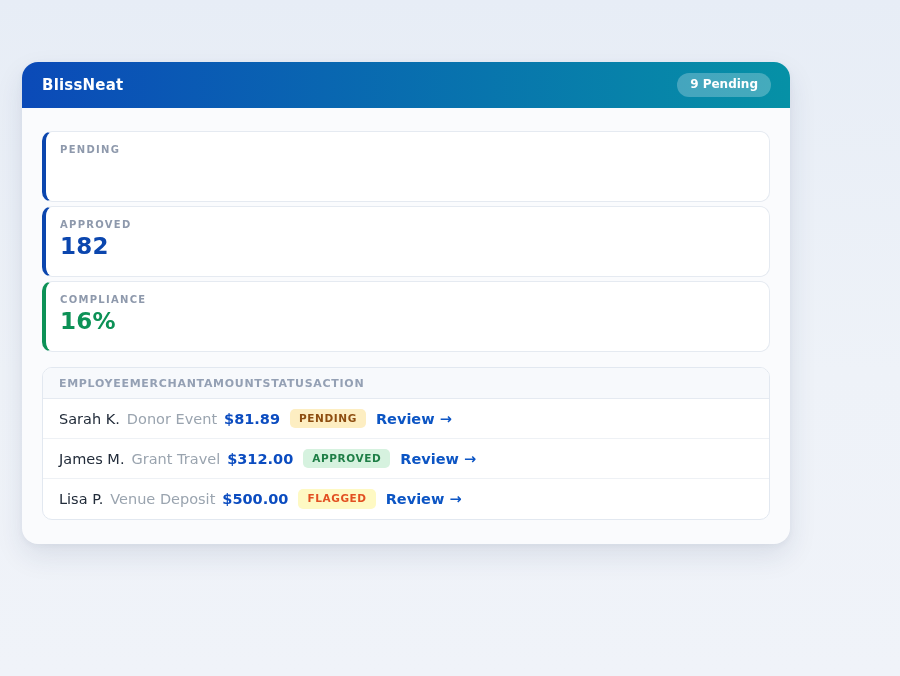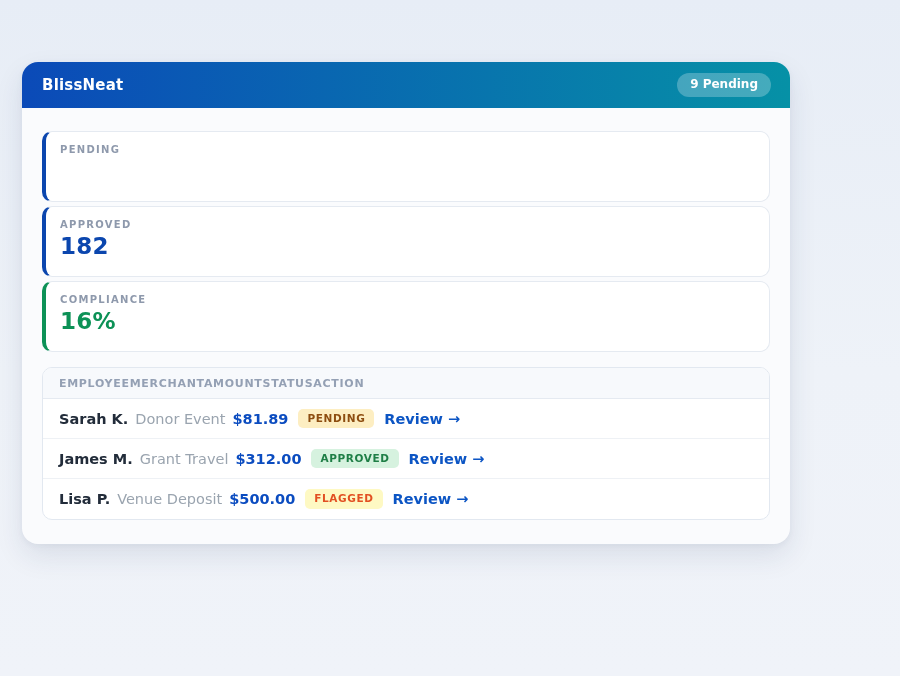--- a/index.html
+++ b/index.html
@@ -85,21 +85,21 @@
   .table-row {
     display: flex;
     align-items: center;
     height: 40px;
     padding: 0 16px;
     border-bottom: 1px solid #eef1f5;
     gap: 7px;
     font-size: 14.5px;
   }
   .table-row:last-child { border-bottom: none; }
-  .cell-employee { font-weight: 700; color: #222c3a; }
+  .cell-employee { font-weight: 400; color: #222c3a; }
   .cell-merchant { color: #9aa4af; }
   .cell-amount   { font-weight: 700; color: #0b4cc0; }
   .status-badge {
     font-size: 10.5px;
     font-weight: 700;
     letter-spacing: 0.6px;
     padding: 4px 9px;
     border-radius: 5px;
     margin: 0 3px;
     line-height: 1.1;

